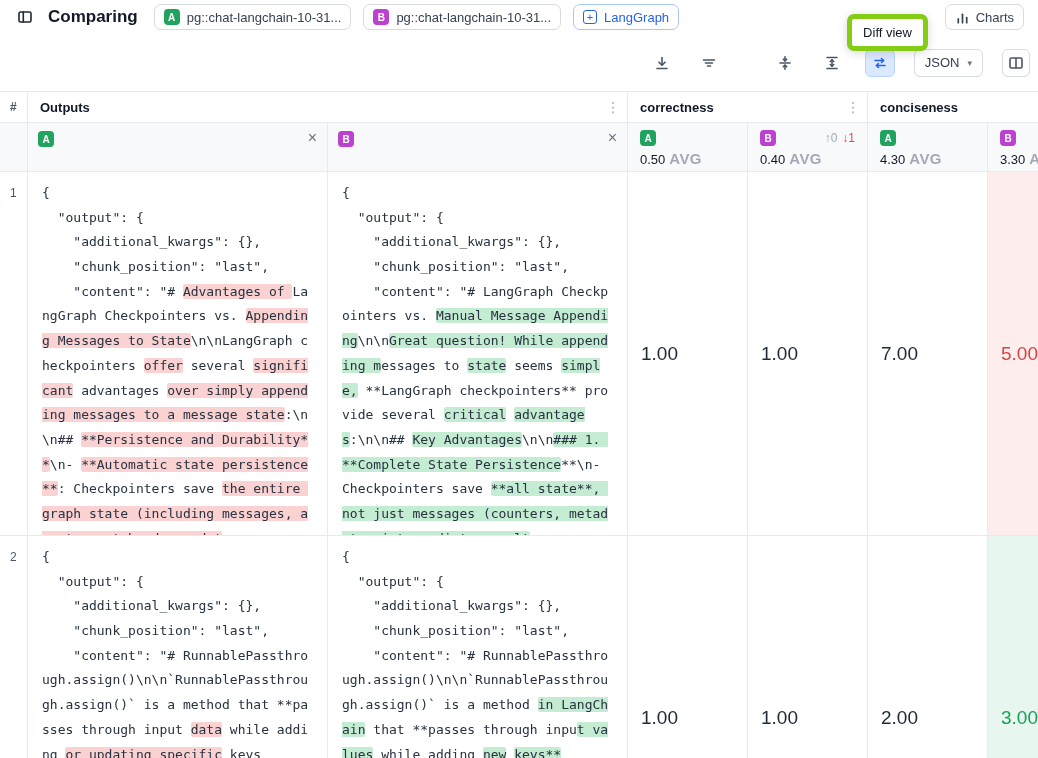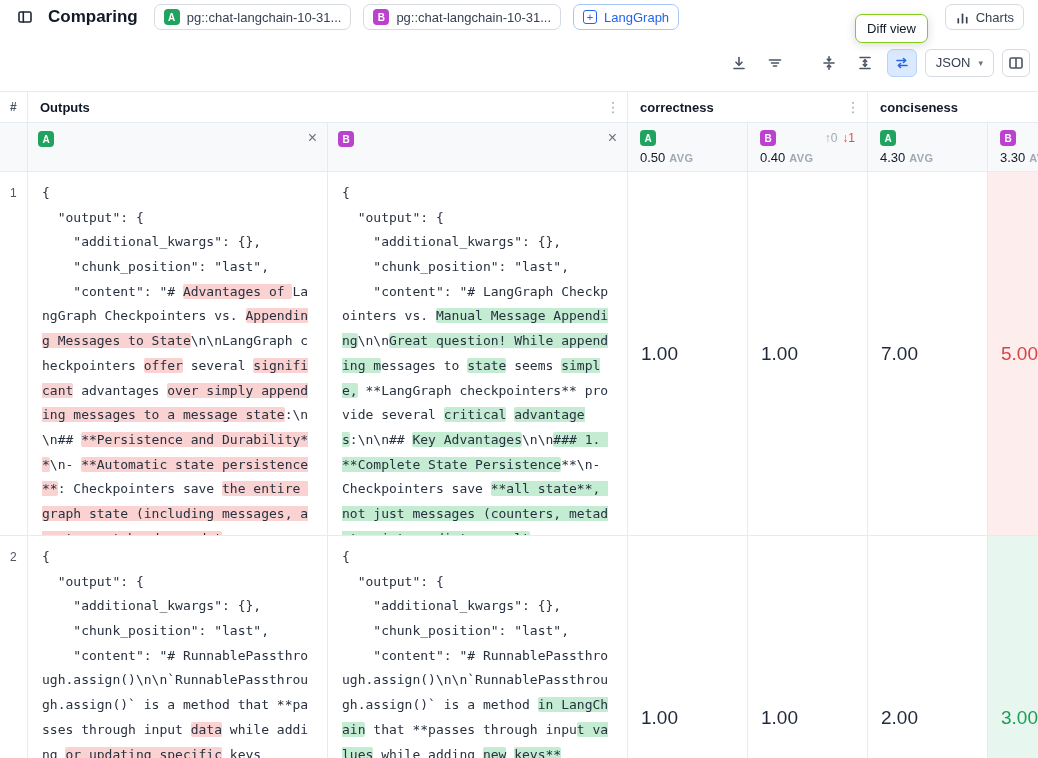--- a/index.html
+++ b/index.html
@@ -19,35 +19,35 @@
            display:inline-flex; align-items:center; justify-content:center; flex:0 0 auto; }
   .badge-a { background:var(--badge-a,#1fa35f); }
   .badge-b { background:var(--badge-b,#bb42cf); }
   .chip-blue { color:var(--accent-blue,#2563eb); border-color:#a8c7f8; }
   .plus-box { display:inline-flex; align-items:center; justify-content:center; width:14px; height:14px;
               border:1px solid var(--accent-blue,#2563eb); border-radius:3px; font-size:11px; line-height:1; }
   .charts-btn { margin-left:auto; gap:6px; color:#374151;justify-content:center; }
 
   
   .toolbar { display:flex; align-items:center; justify-content:flex-end; height:57px;
-             padding:0 8px; gap:8px;margin-left:8px; }
+             padding:0 8px; gap:19px;margin-left:8px; }
   .icon-btn { display:flex; align-items:center; justify-content:center; width:28px; height:28px;
               border:none; background:none; border-radius:6px; color:#4b5563; cursor:pointer; }
   .icon-btn.boxed { border:1px solid #d6dae1; }
   .icon-btn.active { background:var(--active-toggle-bg,#dbe9fe);
                      border:1px solid var(--active-toggle-border,#b8d3fb);
                      color:var(--accent-blue,#2563eb); width:30px; }
   .group-gap { width:10px; }
   .select { display:inline-flex; align-items:center; gap:8px; height:28px; padding:0 10px;
             border:1px solid #d6dae1; border-radius:6px; font-size:13px; color:#374151;
             background:#fff; cursor:pointer; }
   .caret { font-size:9px; color:#6b7280; }
 
   .tooltip { position:absolute; top:14px; right:110px; z-index:20; background:#fff;
-             border:1px solid #84cc16; border-radius:7px; padding:6px 11px; font-size:13px;
+             border:5px solid #84cc16; border-radius:7px; padding:6px 11px; font-size:13px;
              color:#111827; box-shadow:0 2px 10px rgba(16,24,40,.16); }
 
   
   .table { border-top:1px solid #e7eaee; width:1108px; }
   .trow { display:grid; grid-template-columns:28px 300px 300px 120px 120px 120px 120px; width:1108px; }
   .cell { border-right:1px solid #e7eaee; overflow:hidden; }
   .trow > .cell:last-child { border-right:none; }
 
   .thead .cell { display:flex; align-items:center; position:relative; height:31px;
                  border-bottom:1px solid #e7eaee; padding:0 12px; font-size:13px;
@@ -59,21 +59,21 @@
 
   .subhead .cell { background:#f8f9fb; border-bottom:1px solid #e7eaee; height:49px; }
   .sub-out { display:flex; align-items:flex-start; justify-content:space-between; padding:8px 10px; }
   .close-x { background:none; border:none; color:#6b7280; font-size:16px; line-height:14px; cursor:pointer; }
   .sub-metric { display:flex; flex-direction:column; gap:4px; padding:7px 12px 6px; }
   .sub-metric .row1 { display:flex; align-items:center; }
   .updown { margin-left:auto; display:flex; gap:5px; font-size:12px; }
   .up { color:#a2a9b4; }
   .down { color:#e5484d; }
   .avg-line { font-size:13px; color:#111827; font-weight:500; white-space:nowrap; }
-  .avg-label { font-size:11px; font-weight:700; color:#a2a9b4; letter-spacing:.4px; margin-left:4px; }
+  .avg-label { font-size:15px; font-weight:700; color:#a2a9b4; letter-spacing:.4px; margin-left:4px; }
 
   .data-row > .cell { border-bottom:1px solid #e7eaee; height:364px; }
   .num-cell { font-size:12px; color:#4b5563; padding:14px 0 0 10px; }
   .code-cell { font-family:"DejaVu Sans Mono", monospace; font-size:13px; line-height:1.9;
                color:#27313f; white-space:pre-wrap; word-break:break-all; padding:9px 14px 0 14px; }
   .hl-del { background:var(--diff-removed-bg,#fad2d2); border-radius:2px; }
   .hl-ins { background:var(--diff-added-bg,#c4ecd2); border-radius:2px; }
   .metric-cell { display:flex; align-items:center; padding-left:13px; font-size:19px; color:#1f2937; }
   .metric-cell.worse { background:var(--metric-worse-bg,#fdeeed); color:var(--metric-worse-text,#d64545); }
   .metric-cell.better { background:var(--metric-better-bg,#e7f6ee); color:var(--metric-better-text,#1b9e57); }

